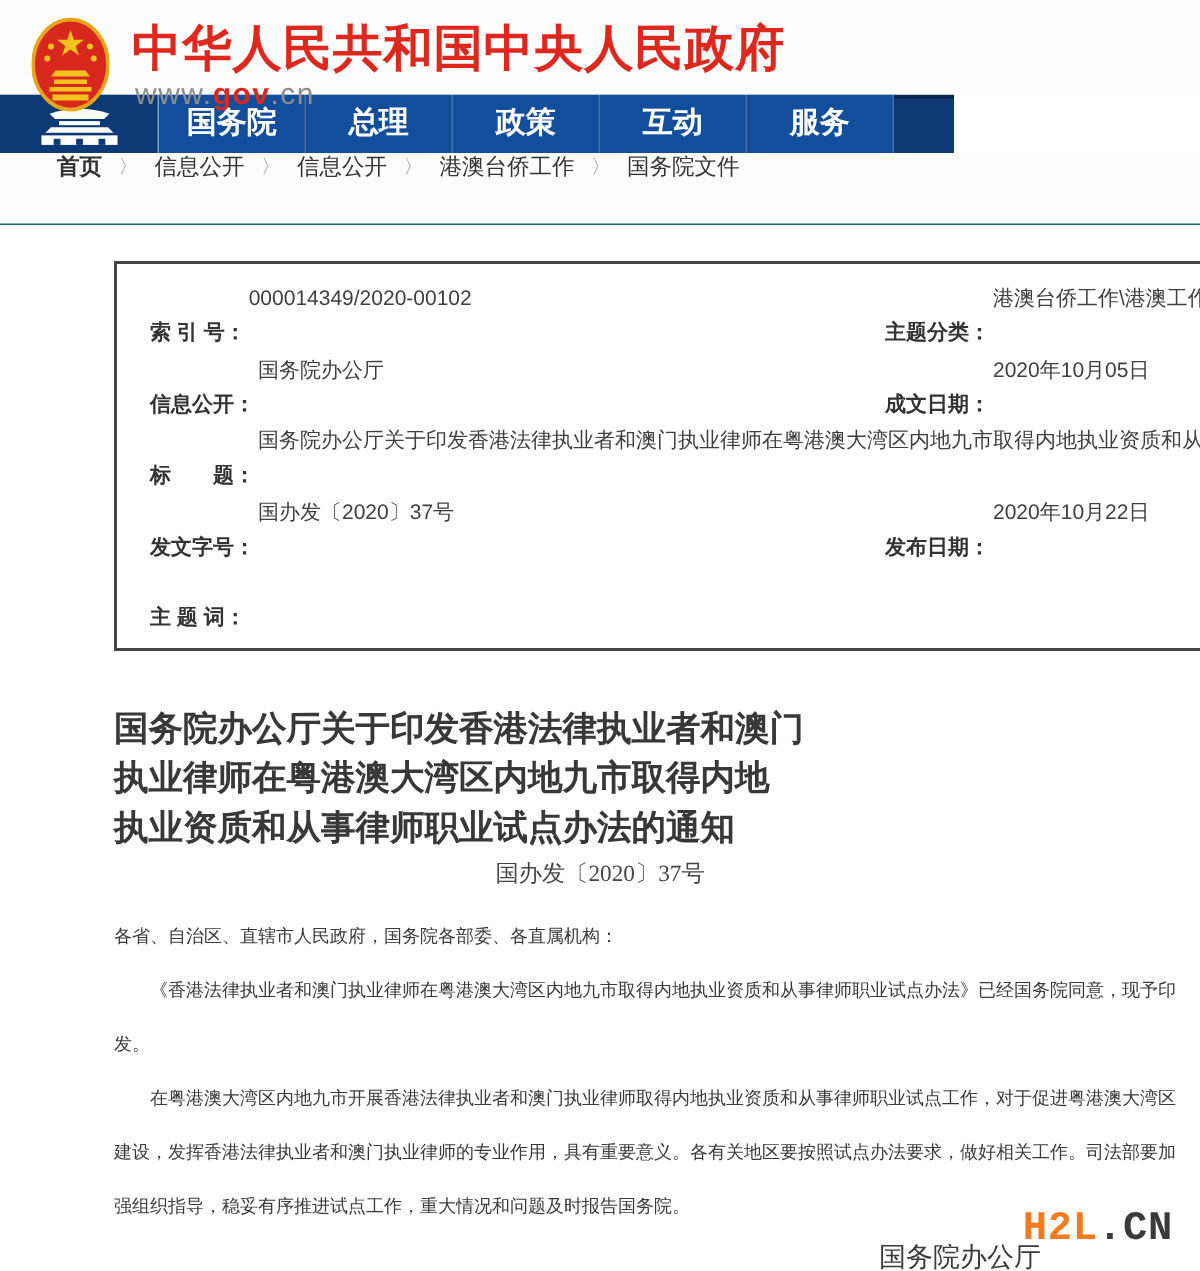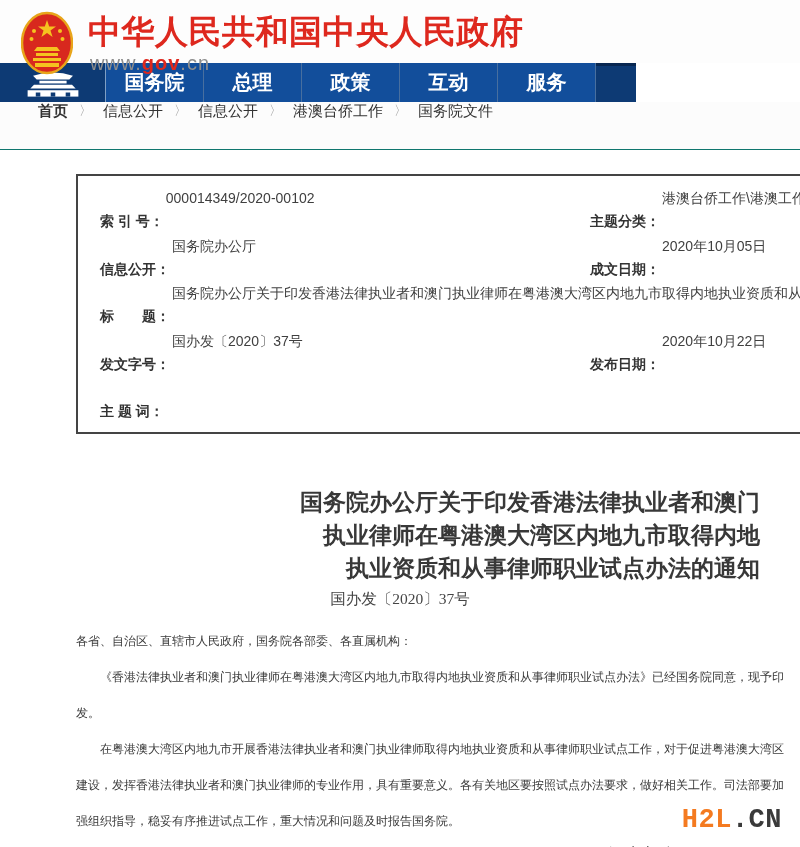--- a/index.html
+++ b/index.html
@@ -58,21 +58,21 @@
   }
   .meta-row { display:flex; line-height:24.5px; white-space:nowrap; }
   .meta-pair { display:flex; }
   .meta-pair.left-col { width:490px; flex:0 0 490px; }
   .meta-label { font-weight:bold; color:#333333;margin-top:23px; }
   .meta-value { margin-left:2px; }
   .meta-row.title-row { overflow:visible; }
 
   
   .doc-title {
-    margin:52px 40px 0 76px; text-align:right;
+    margin:35px 40px 0 76px; text-align:left;
     font-family:"Liberation Serif","DejaVu Serif",serif;
     font-weight:bold; font-size:23px; line-height:33px; color:#383838;
   }
   .doc-number {
     margin-top:4px; height:22px; text-align:center;
     font-size:15.5px; color:#454545;
     font-family:"Liberation Serif","DejaVu Serif",serif;
   }
   .doc-body { margin:12px 14px 0 76px; font-size:12px; line-height:36px; }
   .doc-body p { margin:0; }

